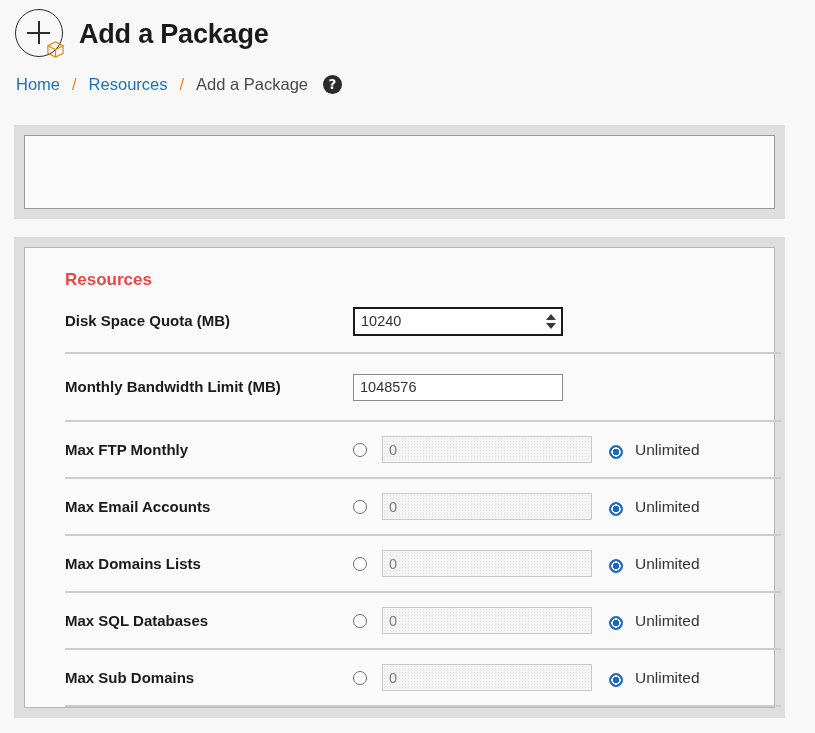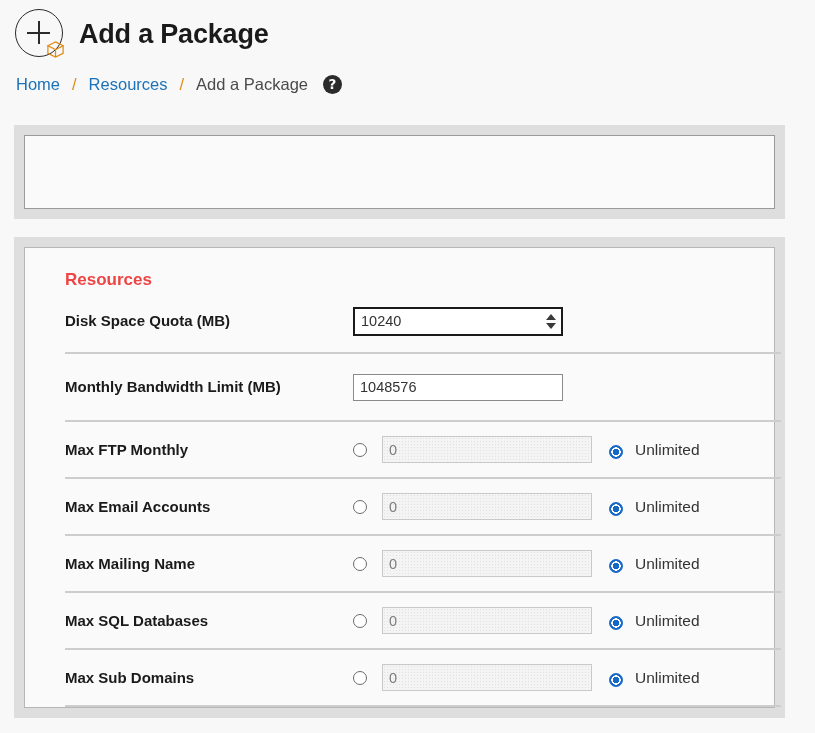--- a/index.html
+++ b/index.html
@@ -323,21 +323,21 @@
       <input class="txt disabled" type="text" disabled="" value="0" style="">
       <span class="unlimited-slot">
         <span class="radio checked"></span>
         <span class="unlimited-label">Unlimited</span>
       </span>
     </div>
   </div>
   <div class="divider"></div>
 
   <div class="form-row">
-    <div class="row-label">Max Mailing Name</div>
+    <div class="row-label">Max Domains Lists</div>
     <div class="radio-group">
       <div class="radio-limited-slot">
         <span class="radio"></span>
       </div>
       <input class="txt disabled" type="text" disabled="" value="0" style="">
       <span class="unlimited-slot">
         <span class="radio checked"></span>
         <span class="unlimited-label">Unlimited</span>
       </span>
     </div>

